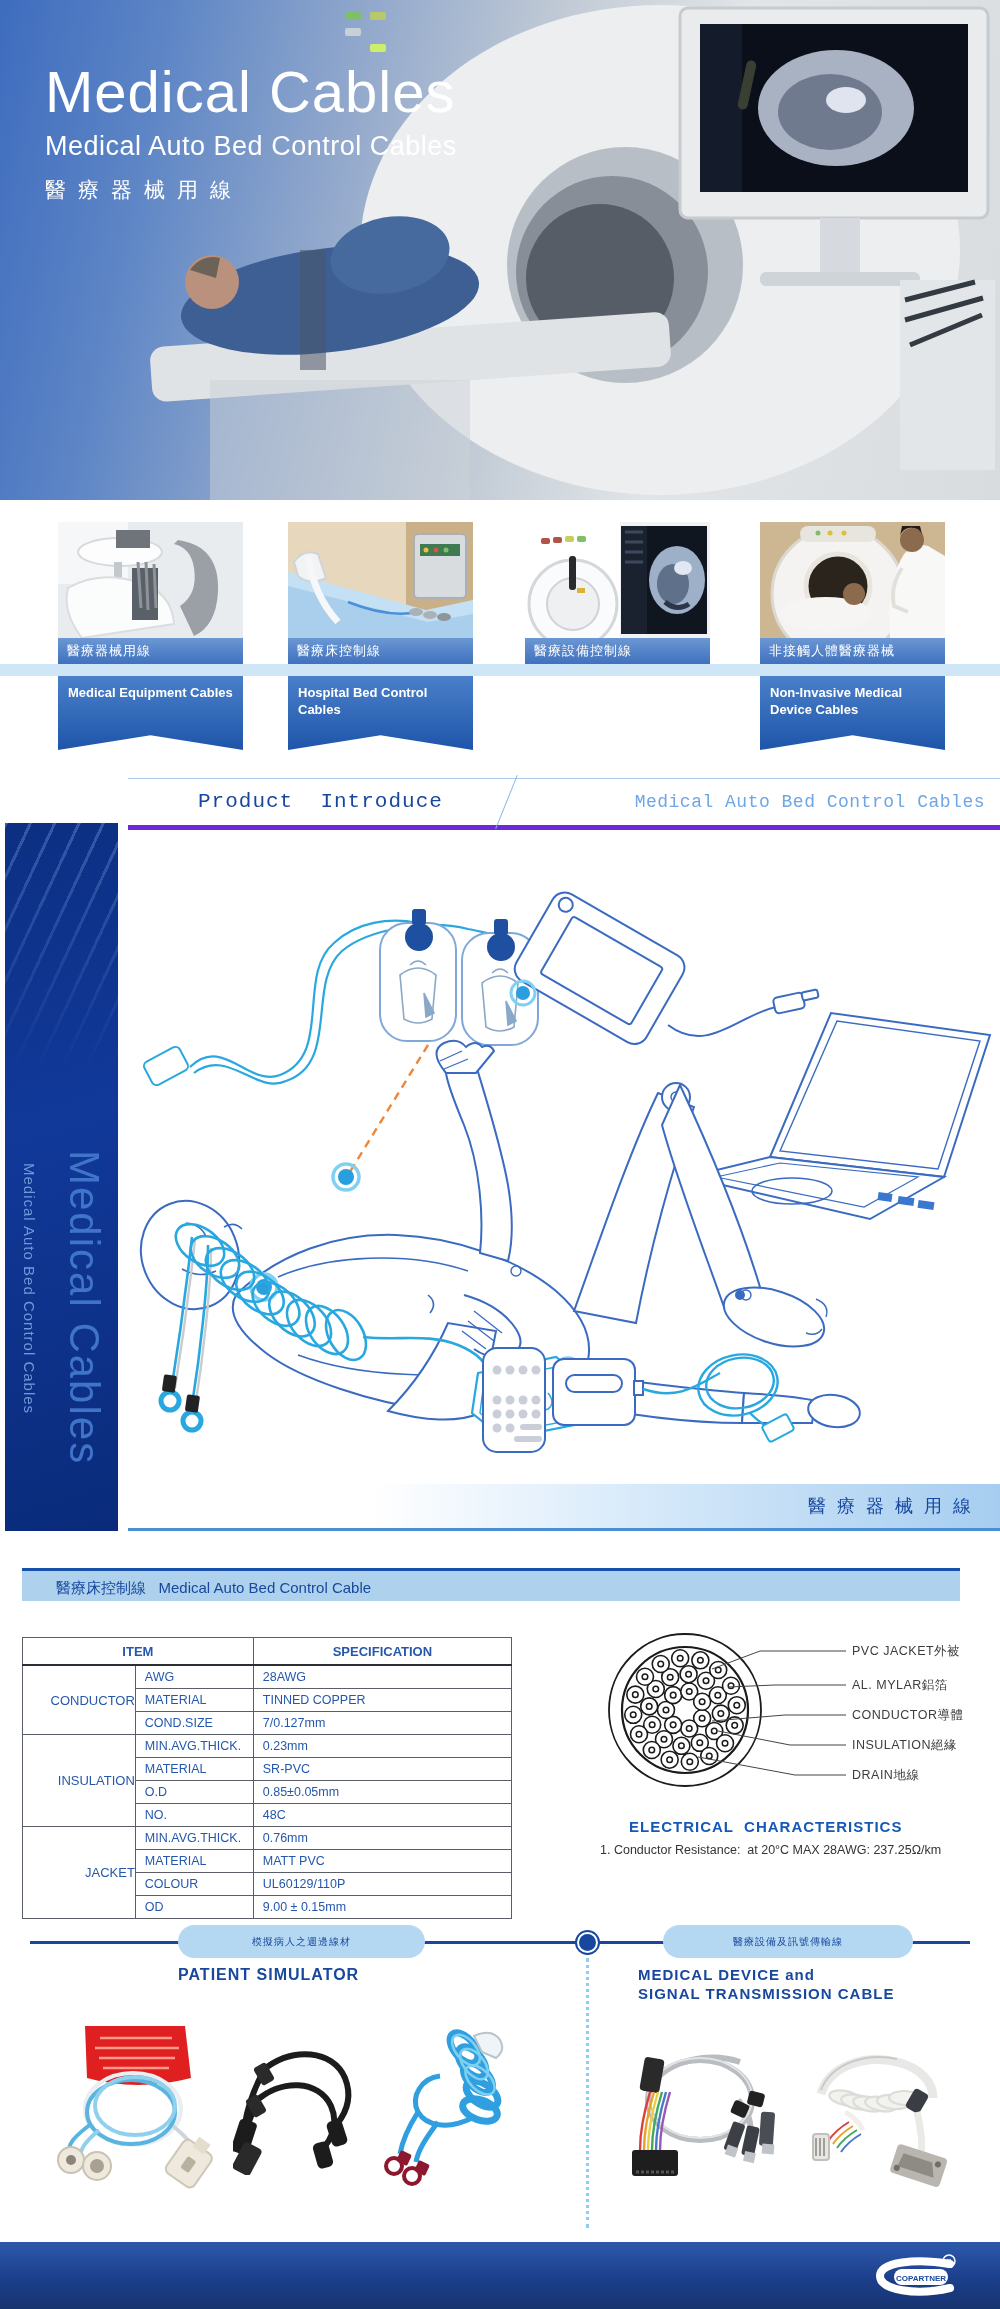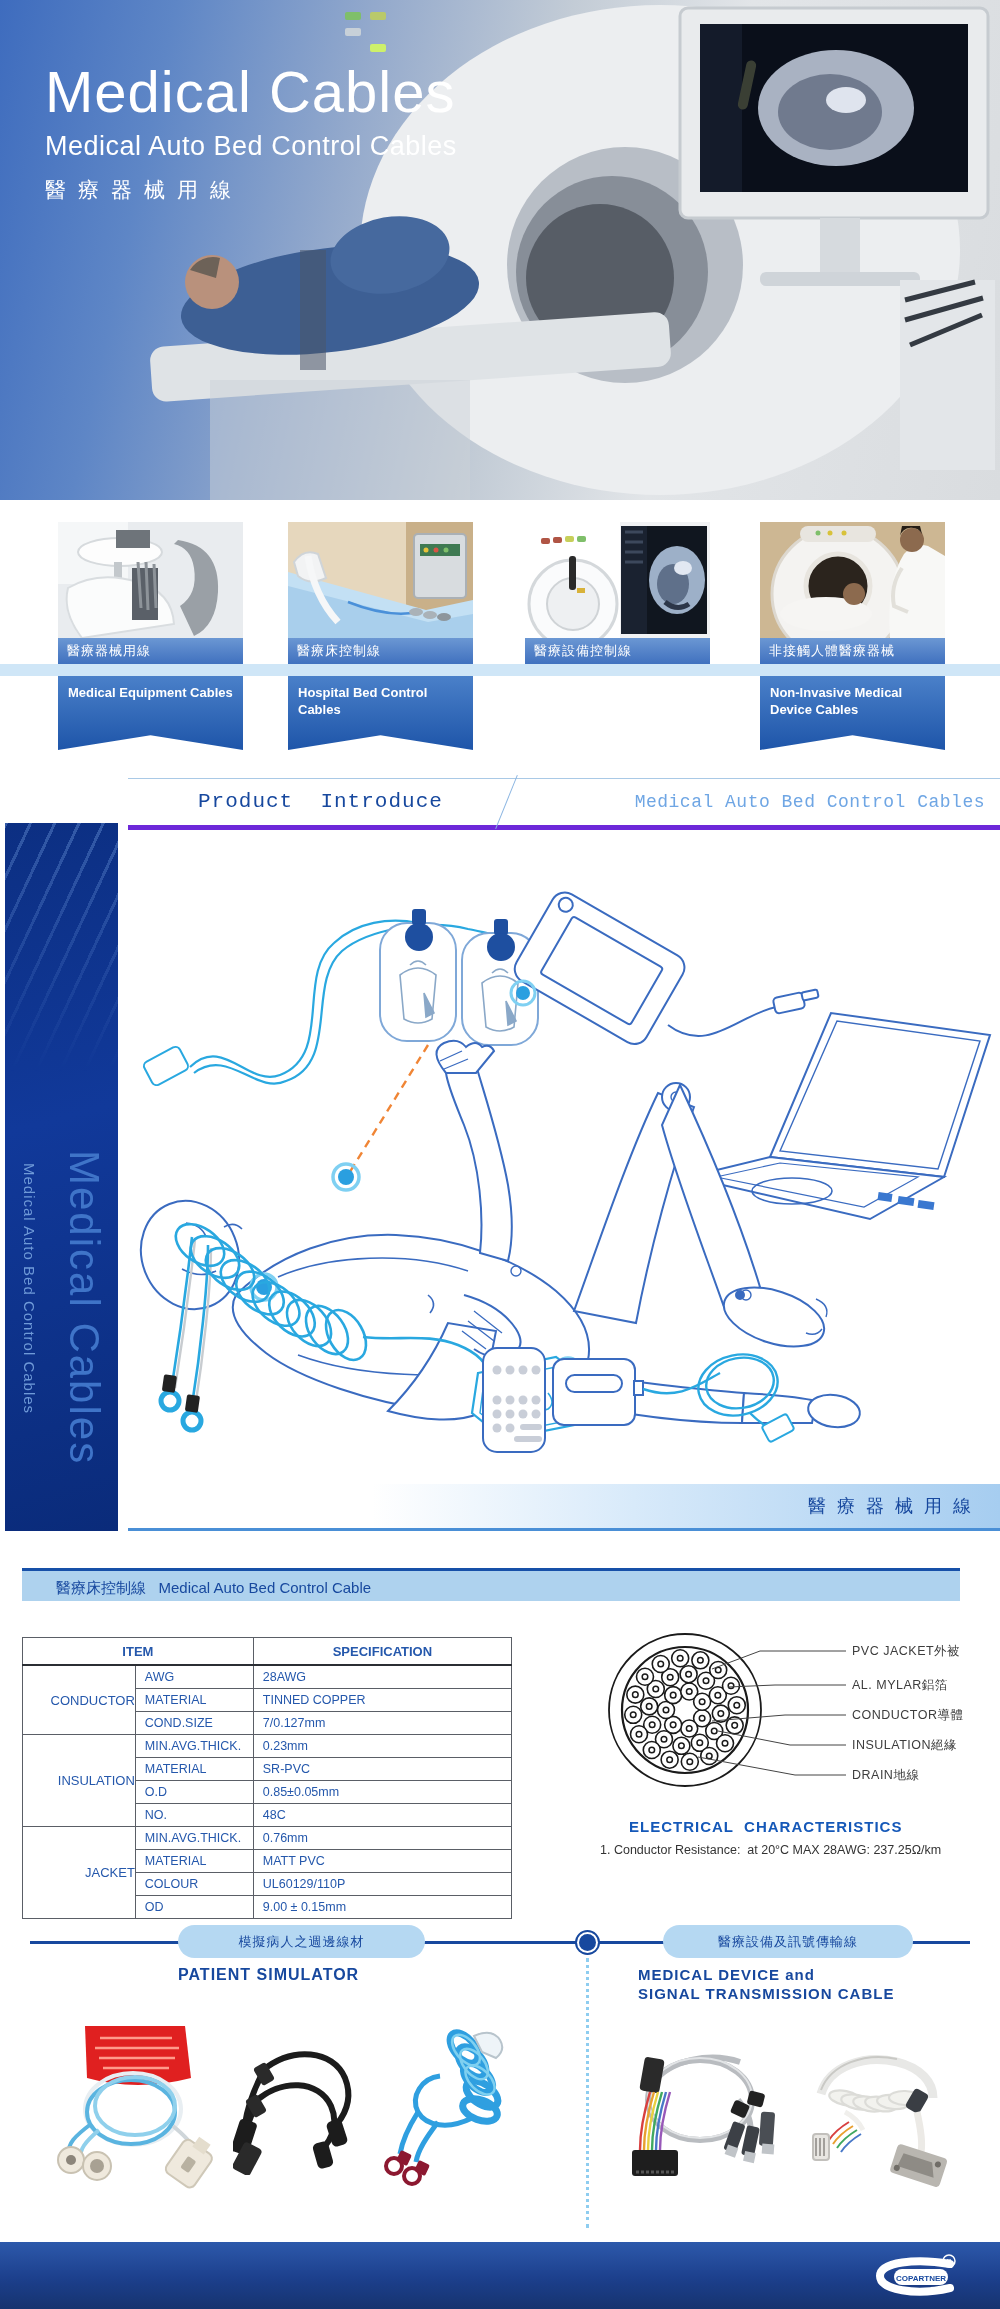--- a/index.html
+++ b/index.html
@@ -62,21 +62,21 @@
   .cs-svg{left:600px;top:1625px;}
   .strand{fill:#fff;stroke:#1a1a1a;stroke-width:1.6;}
   .strand-core{fill:none;stroke:#1a1a1a;stroke-width:1.5;}
   .cs-label{left:852px;color:#3d3d3d;font-size:12.5px;letter-spacing:.5px;white-space:nowrap;}
 
   .elec-title{left:600px;top:1818px;color:#1558b8;font-weight:bold;font-size:15px;letter-spacing:1px;white-space:pre;margin-left:29px;}
   .elec-note{left:600px;top:1843px;color:#333;font-size:12.5px;white-space:pre;}
 
   
   .rel-line{left:30px;top:1941px;width:940px;height:3px;background:#17489e;}
-  .pill{top:1925px;height:33px;border-radius:17px;background:#b5d8f2;color:#17489e;font-size:13px;
+  .pill{top:1925px;height:33px;border-radius:17px;background:#b5d8f2;color:#17489e;font-size:10px;
     text-align:center;line-height:33px;letter-spacing:1px;z-index:2;}
   .pill-left{left:178px;width:247px;}
   .pill-right{left:663px;width:250px;}
   .rel-dot{left:579px;top:1934px;width:17px;height:17px;border-radius:50%;background:#17489e;
     box-shadow:0 0 0 2px #fff,0 0 0 4px #17489e;z-index:2;}
   .rel-dotted{left:586px;top:1958px;height:270px;border-left:3px dotted #8ecdf0;}
   .cap{color:#17489e;font-weight:bold;letter-spacing:1px;}
   .cap-left{left:178px;top:1966px;width:247px;font-size:16px;}
   .cap-r1{left:638px;top:1966px;width:300px;font-size:15px;}
   .cap-r2{left:638px;top:1985px;width:300px;font-size:15px;}

